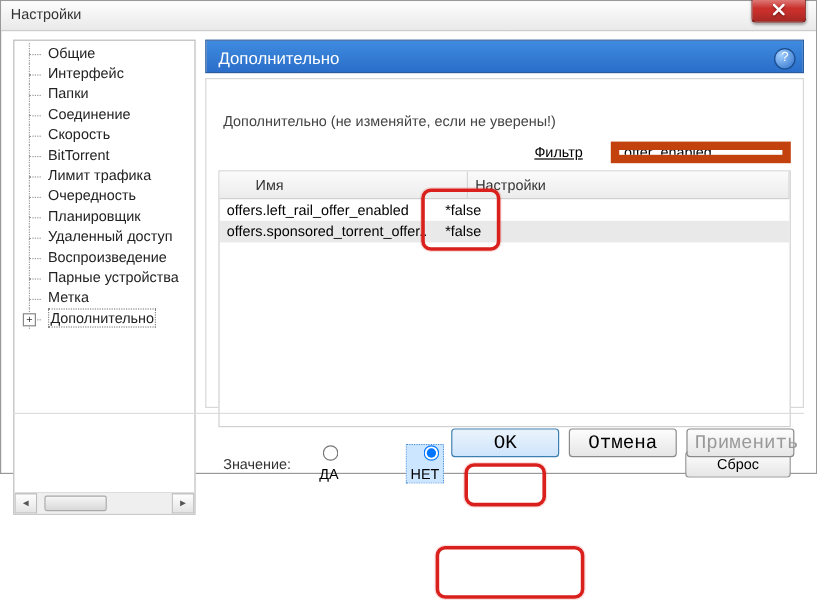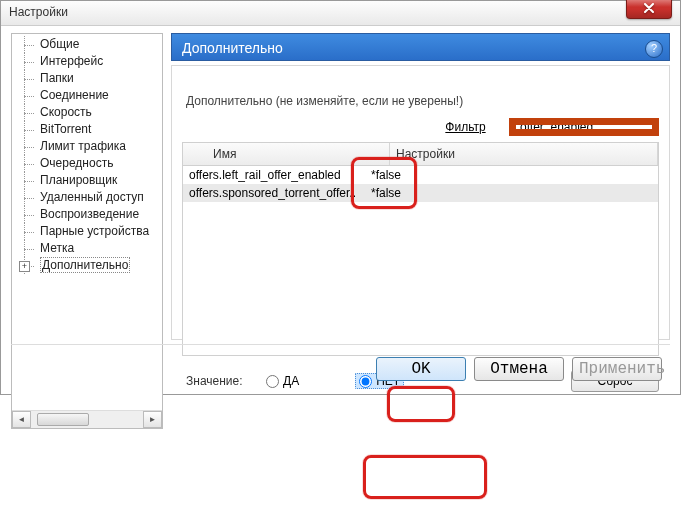--- a/index.html
+++ b/index.html
@@ -234,22 +234,23 @@
 
   .value-row {
     margin-top: 14px;
     display: flex;
     align-items: center;
     gap: 8px;
     padding-left: 4px;
   }
   .value-row .lbl { width: 68px; color: #333; }
   .radio-wrap {
-    display: flex; align-items: center; gap: 4px;
+    display: flex; align-items: flex-end; gap: 4px;
     padding: 1px 4px;
+    flex-direction: column;
   }
   .radio-wrap input { margin: 0; }
   .radio-wrap.sel {
     background: #cde6ff;
     border: 1px dotted #4b8fd8;
     border-radius: 1px;
     padding: 0 3px;
   }
   .reset-btn {
     margin-left: auto;

